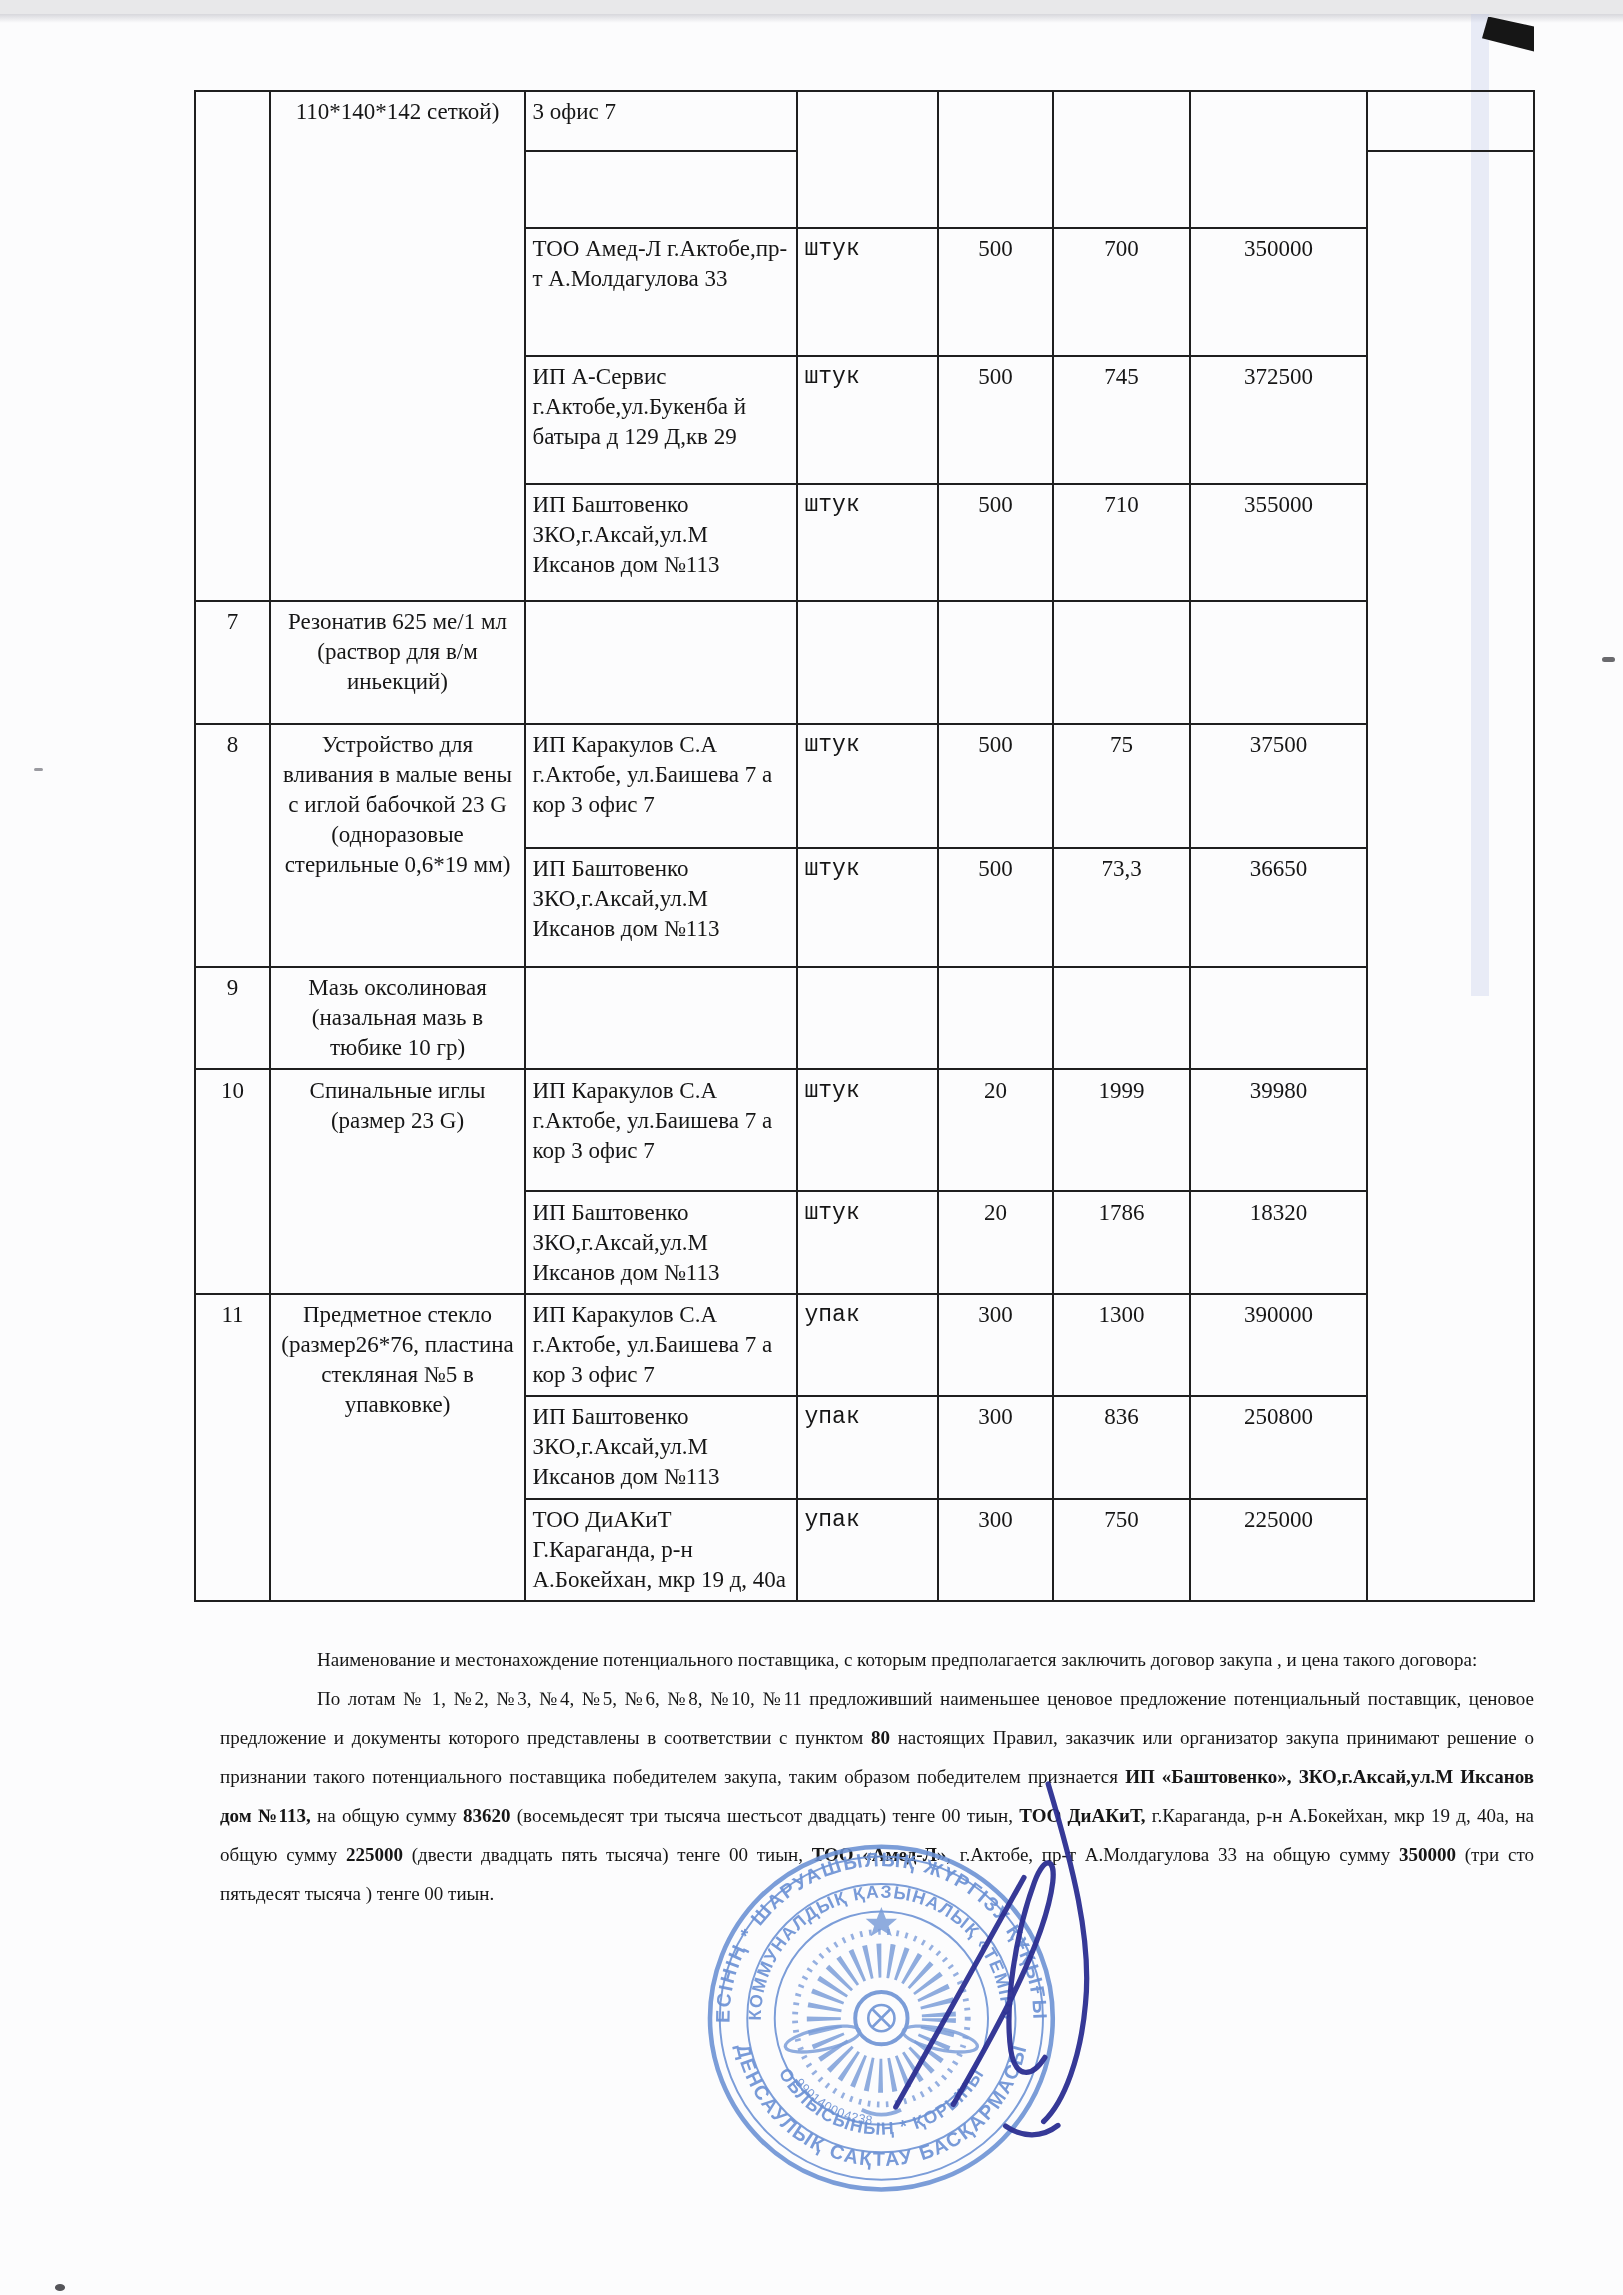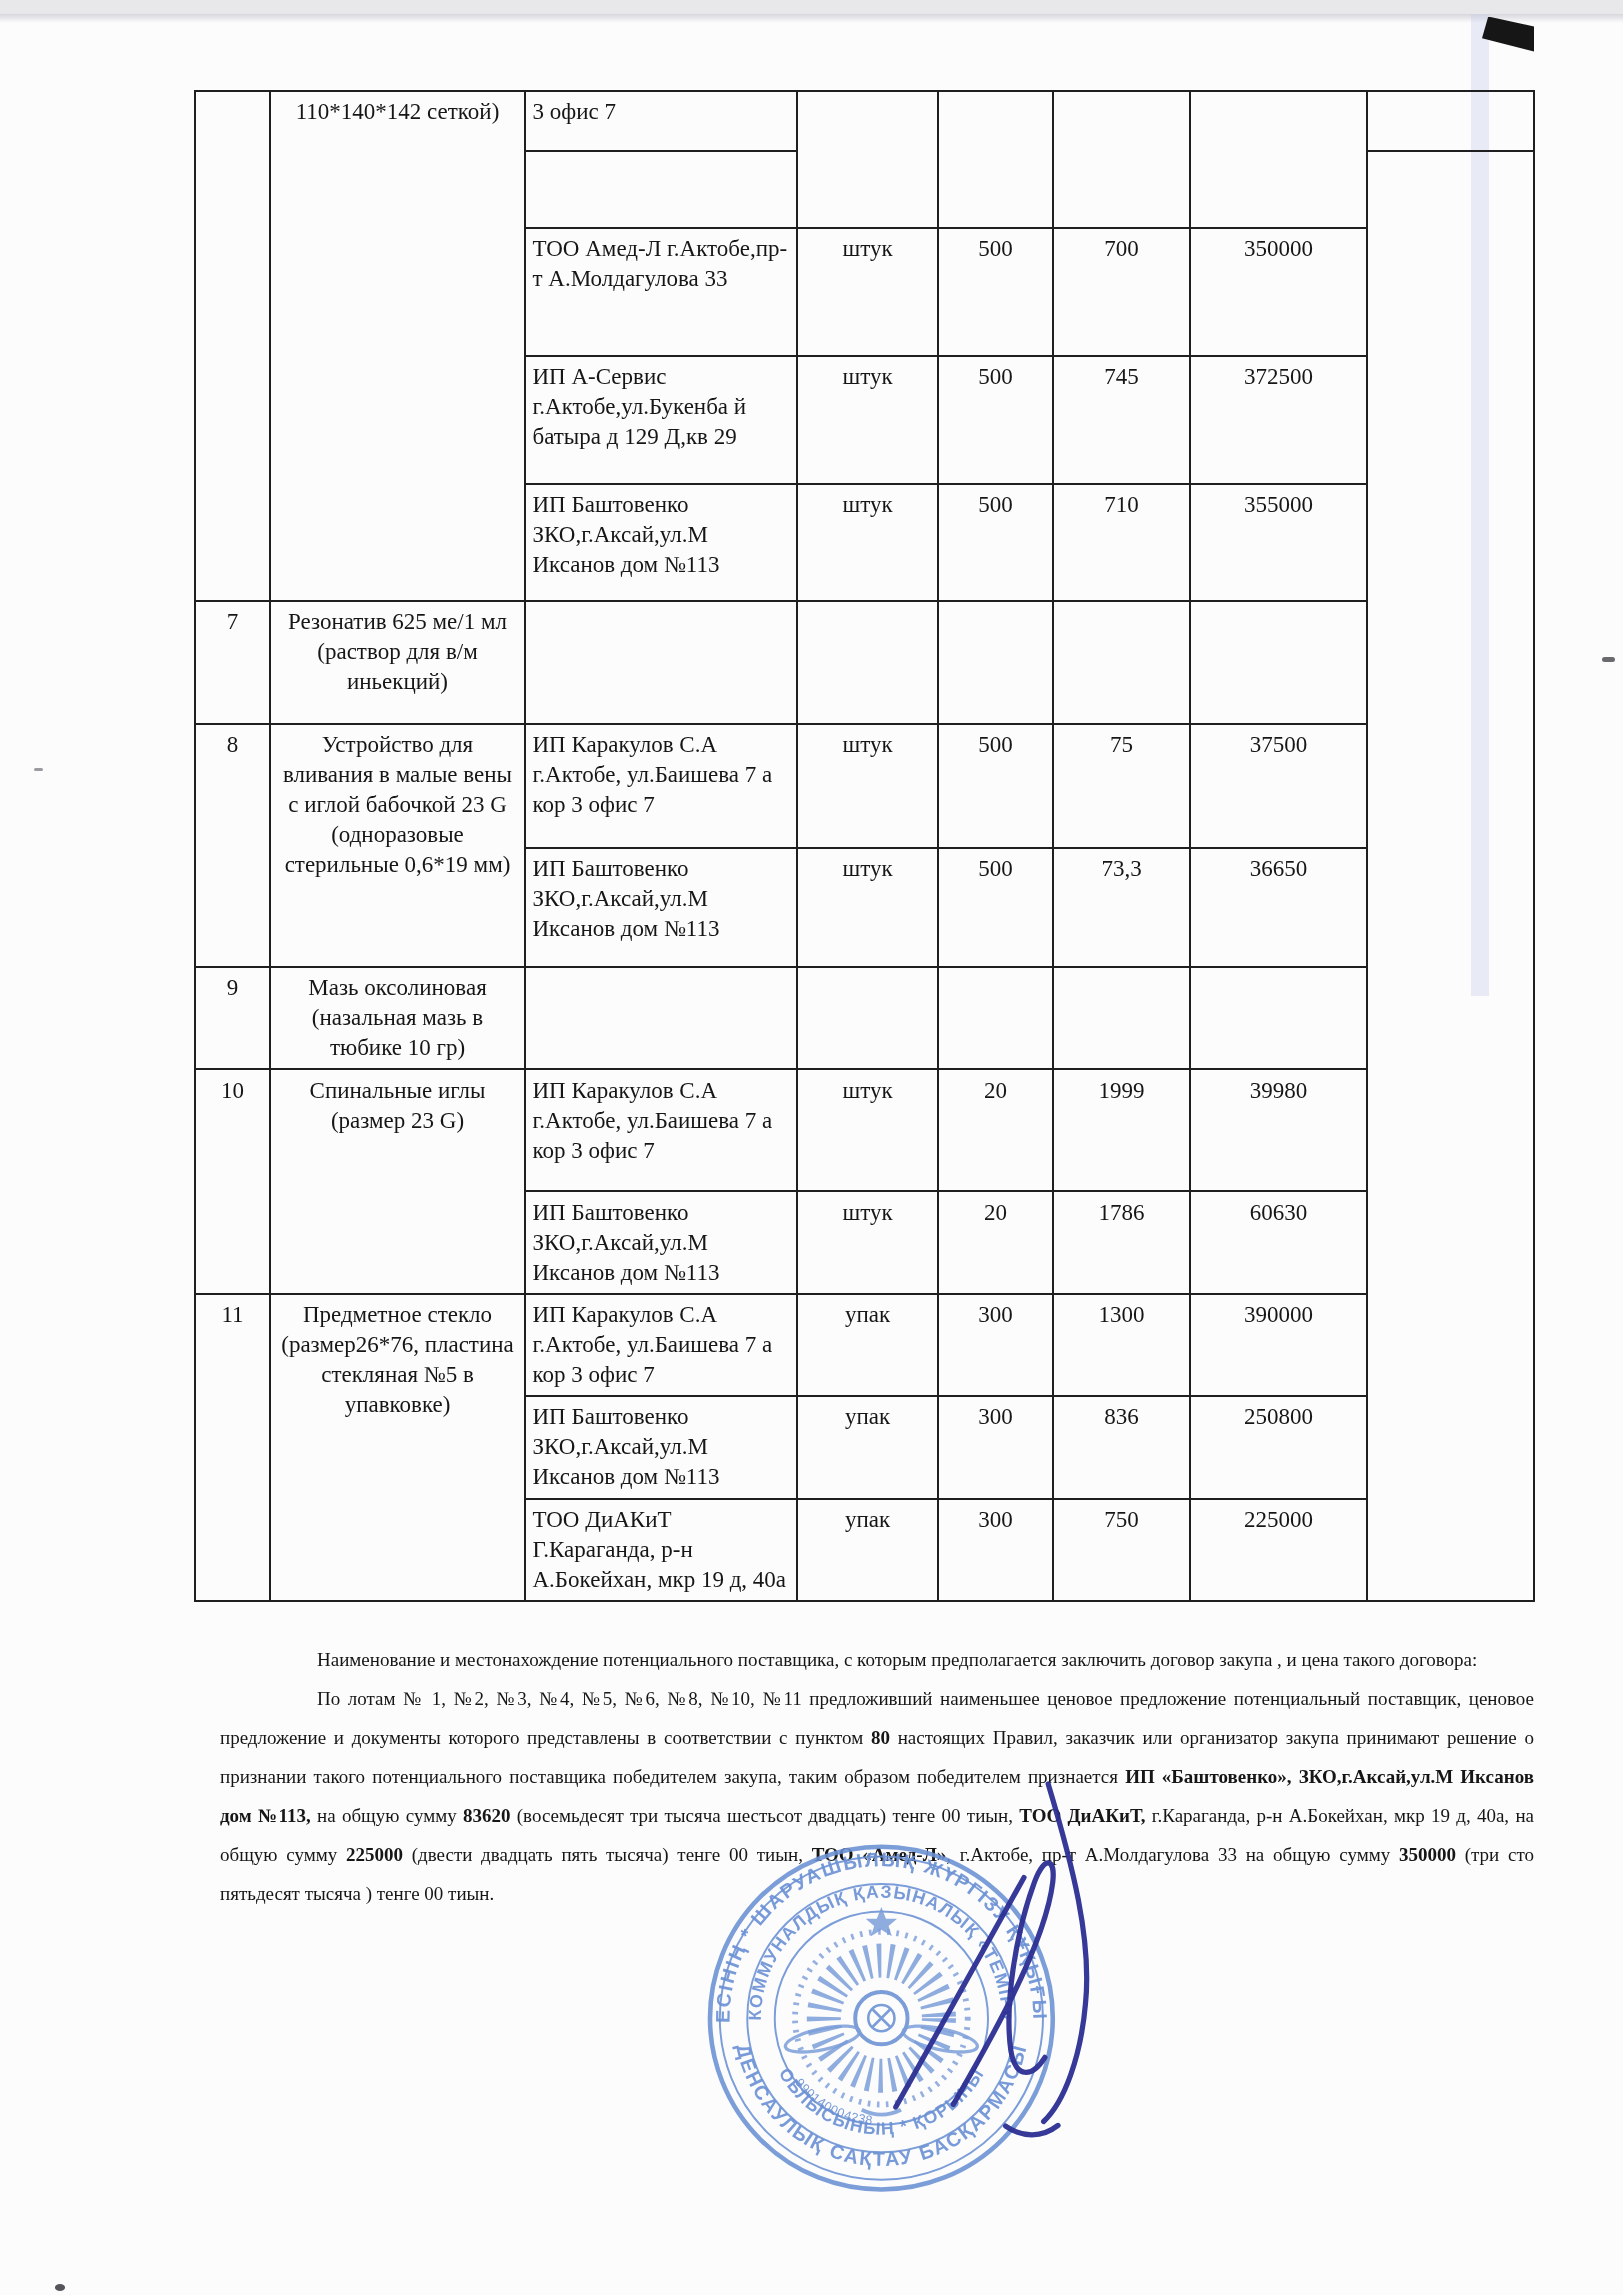--- a/index.html
+++ b/index.html
@@ -24,21 +24,21 @@
 
   table.doc{border-collapse:collapse;table-layout:fixed;width:1339px;}
   table.doc td{
     border:2px solid #1f1f1f;vertical-align:top;
     font-size:23px;line-height:30px;padding:5.2px 6.5px;
     overflow:hidden;word-wrap:break-word;
   }
   td.c-no{text-align:center;padding-top:7.9px;}
   td.c-name{text-align:center;padding-top:6.5px;}
   td.c-sup{text-align:left;padding-left:10.5px;padding-top:6.5px;}
-  td.c-unit{text-align:center;padding-left:17px;padding-top:7.9px;}
+  td.c-unit{text-align:left;padding-left:17px;padding-top:7.9px;font-family:Liberation Mono, monospace;}
   td.c-qty,td.c-price,td.c-total{text-align:center;padding-top:7.9px;}
   td.c-note{padding:0;}
 
   .paras{margin:38px 0 0 26px;width:1314px;text-align:justify;}
   .paras p{margin:0;font-size:19px;line-height:39px;text-indent:97px;}
   .paras .b{font-weight:bold;}
 
   .sig-row{position:relative;margin-top:60px;height:216px;}
   .stamp-svg{position:absolute;left:393px;top:-230px;width:785px;height:511px;pointer-events:none;}
 </style>
@@ -150,21 +150,21 @@
           <td class="c-unit">штук</td>
           <td class="c-qty">20</td>
           <td class="c-price">1999</td>
           <td class="c-total">39980</td>
         </tr>
         <tr style="height:102px">
           <td class="c-sup">ИП Баштовенко ЗКО,г.Аксай,ул.М Иксанов дом №113</td>
           <td class="c-unit">штук</td>
           <td class="c-qty">20</td>
           <td class="c-price">1786</td>
-          <td class="c-total">60630</td>
+          <td class="c-total">18320</td>
         </tr>
 
         <tr style="height:93px">
           <td class="c-no" rowspan="3">11</td>
           <td class="c-name" rowspan="3">Предметное стекло (размер26*76, пластина стекляная №5  в упавковке)</td>
           <td class="c-sup">ИП Каракулов С.А г.Актобе, ул.Баишева 7 а кор 3 офис 7</td>
           <td class="c-unit">упак</td>
           <td class="c-qty">300</td>
           <td class="c-price">1300</td>
           <td class="c-total">390000</td>

